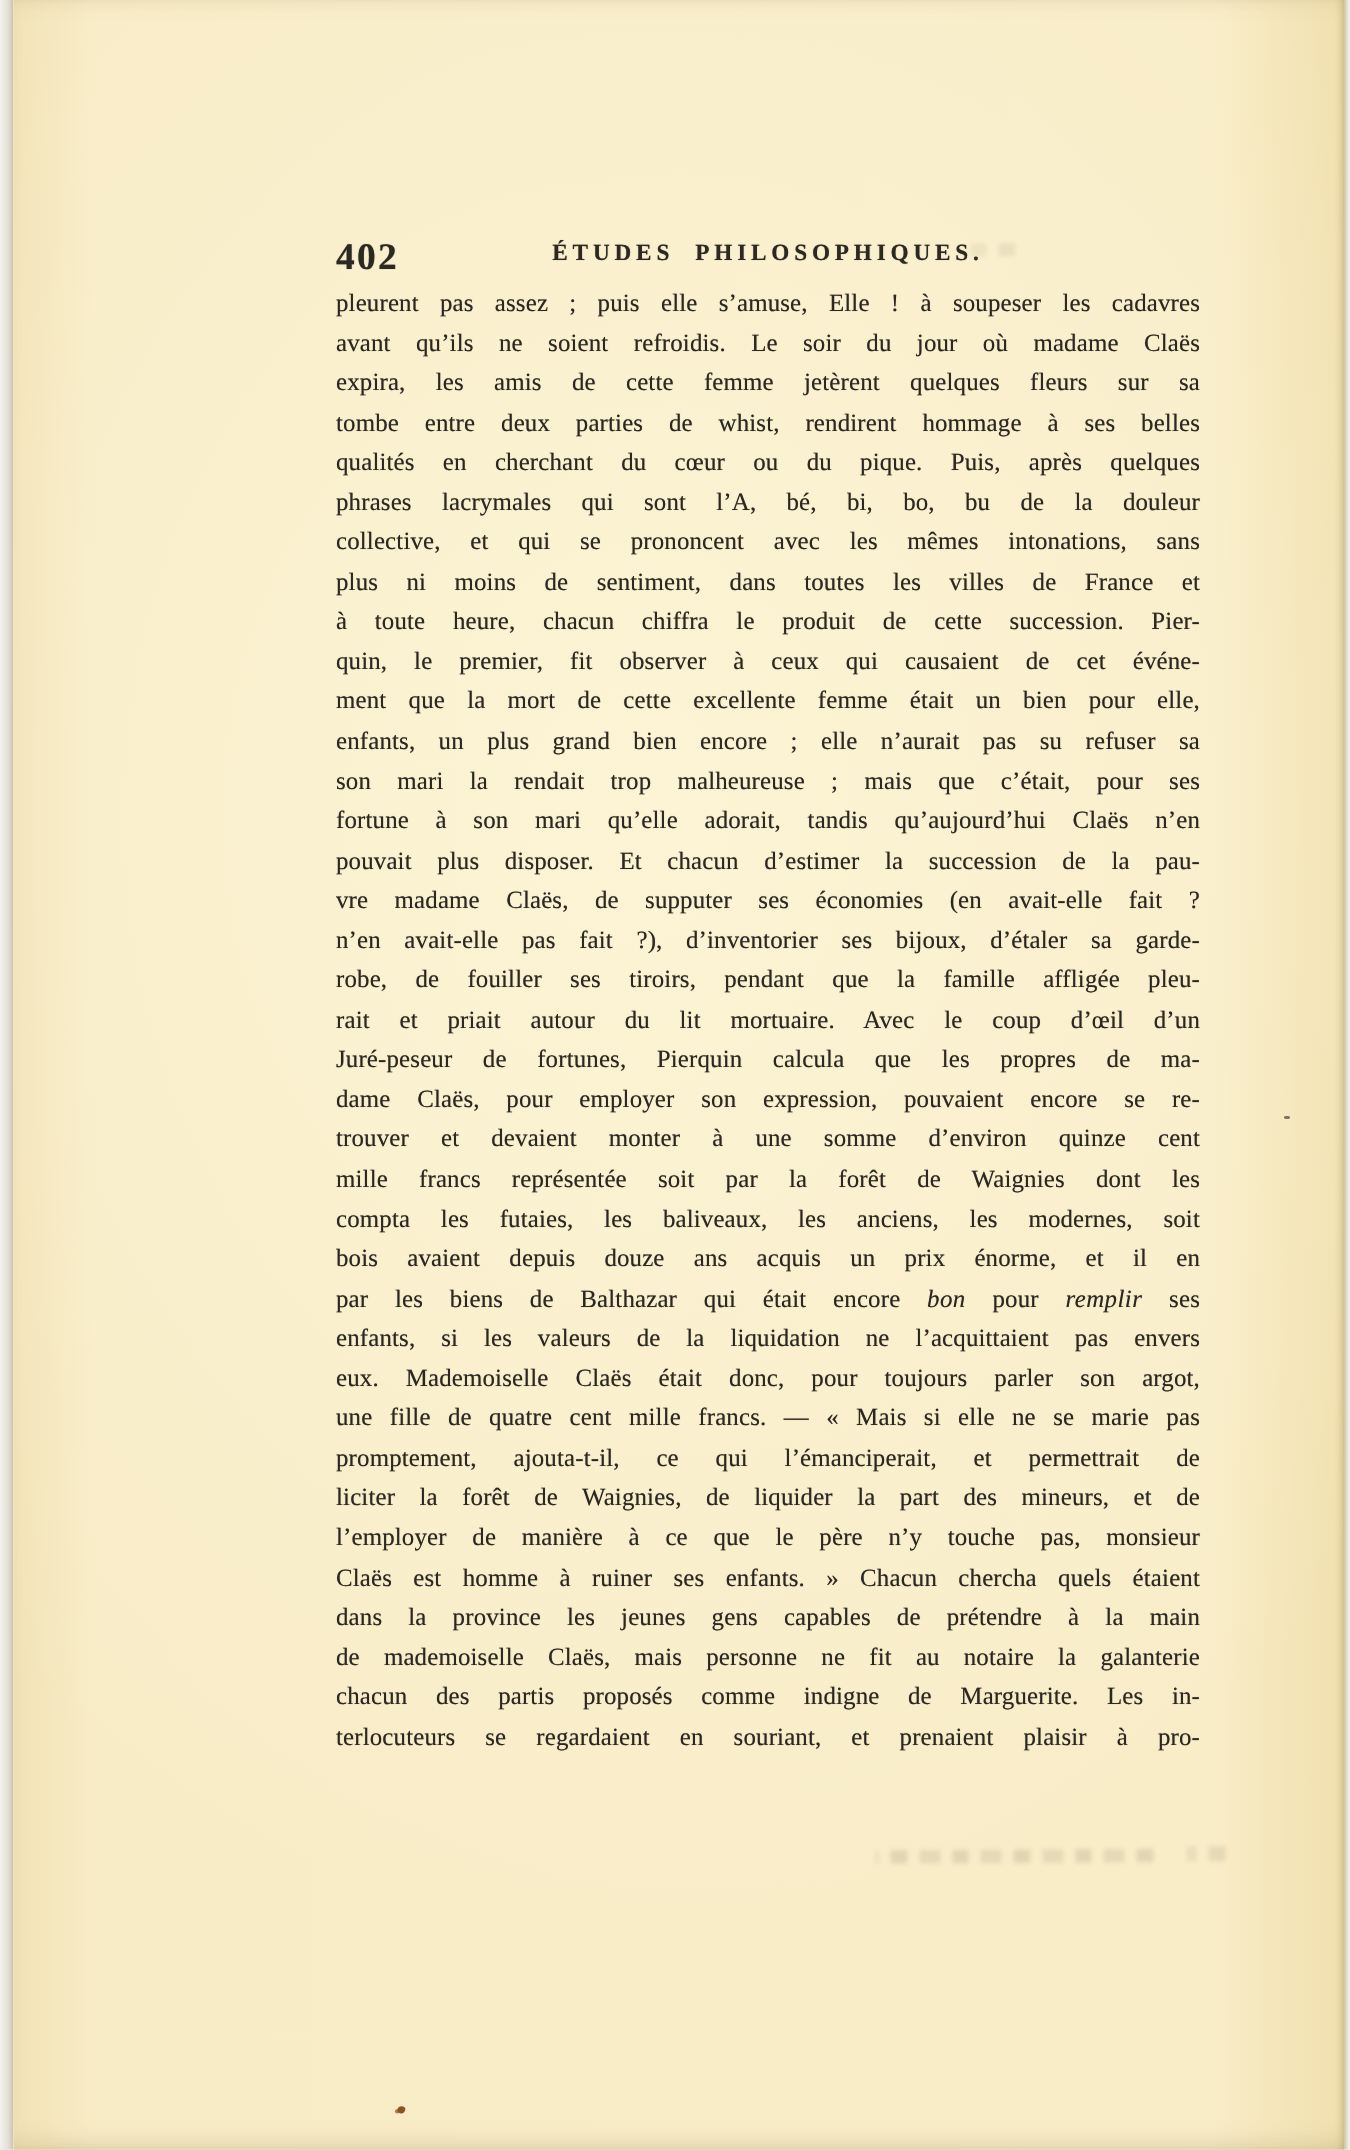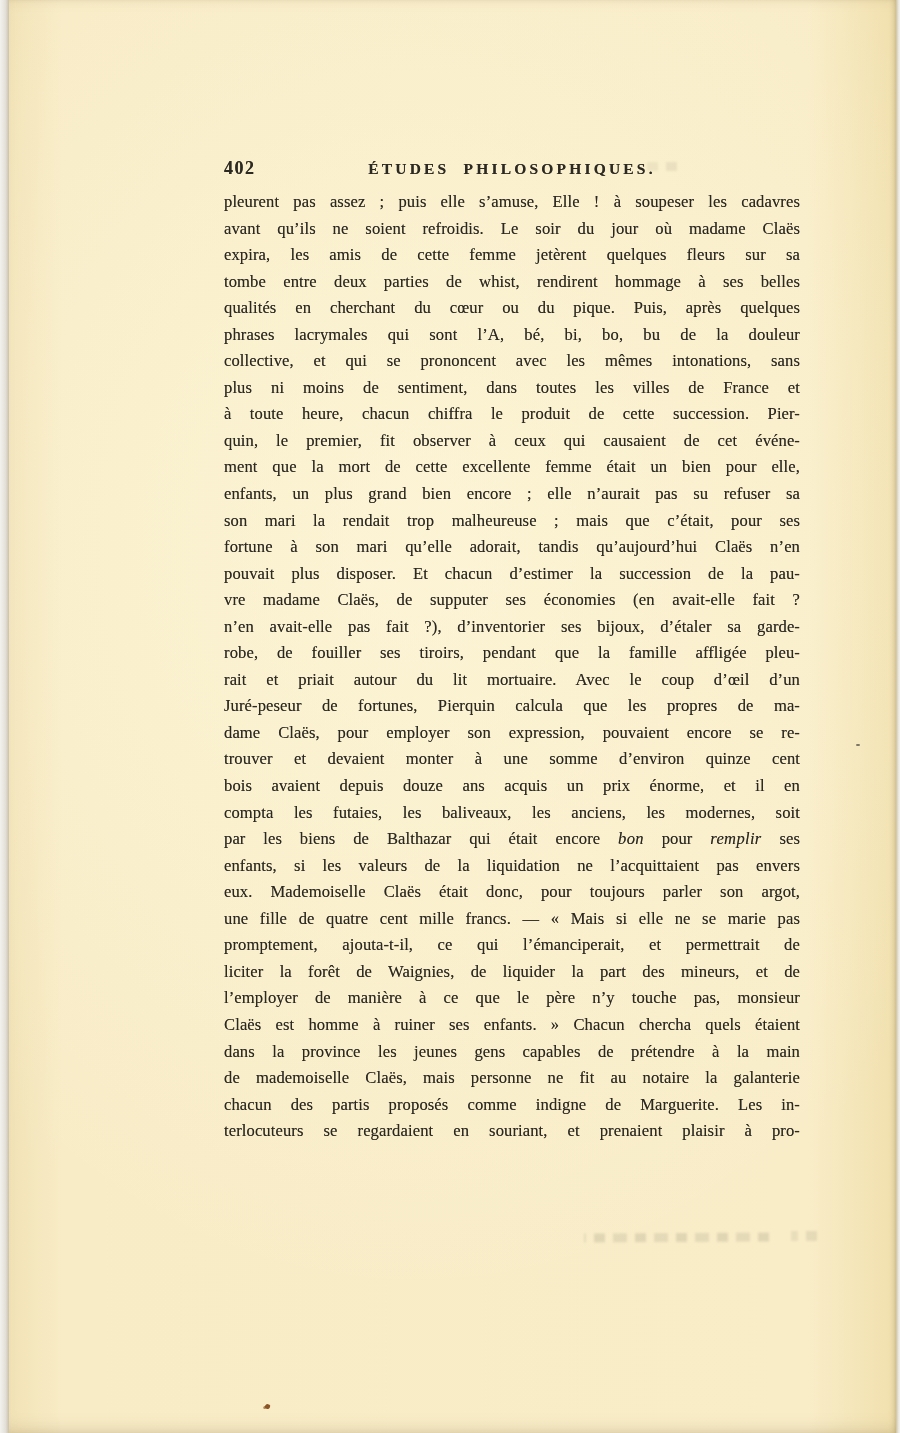--- a/index.html
+++ b/index.html
@@ -29,21 +29,21 @@
     box-shadow: inset 0 -14px 18px -14px rgba(140,120,80,0.35),
                 inset 0 10px 14px -12px rgba(160,140,95,0.25),
                 inset -4px 0 6px -4px rgba(120,100,60,0.45);
   }
   
   .running-head {
     position: absolute; left: 215px; top: 156px; width: 576px; height: 26px;
   }
   .page-number {
     position: absolute; left: 0; top: 2px;
-    font-size: 18px; font-weight: 600; letter-spacing: 1.5px;
+    font-size: 25px; font-weight: 600; letter-spacing: 1.5px;
     color: #2c2922;
     text-shadow: 0 0 0.6px rgba(44,41,34,0.6);
   }
   .running-title {
     position: absolute; left: 0; top: 4px; width: 100%;
     text-align: center;
     font-size: 15.5px; font-weight: 700;
     letter-spacing: 3.2px; word-spacing: 7px;
     color: #2c2922;
     text-shadow: 0 0 0.6px rgba(44,41,34,0.6);
@@ -112,22 +112,23 @@
       <div class="line">son mari la rendait trop malheureuse ; mais que c’était, pour ses</div>
       <div class="line">fortune à son mari qu’elle adorait, tandis qu’aujourd’hui Claës n’en</div>
       <div class="line">pouvait plus disposer. Et chacun d’estimer la succession de la pau-</div>
       <div class="line">vre madame Claës, de supputer ses économies (en avait-elle fait ?</div>
       <div class="line">n’en avait-elle pas fait ?), d’inventorier ses bijoux, d’étaler sa garde-</div>
       <div class="line">robe, de fouiller ses tiroirs, pendant que la famille affligée pleu-</div>
       <div class="line">rait et priait autour du lit mortuaire. Avec le coup d’œil d’un</div>
       <div class="line">Juré-peseur de fortunes, Pierquin calcula que les propres de ma-</div>
       <div class="line">dame Claës, pour employer son expression, pouvaient encore se re-</div>
       <div class="line">trouver et devaient monter à une somme d’environ quinze cent</div>
+      <div class="line">mille francs représentée soit par la forêt de Waignies dont les</div>
+      <div class="line">compta les futaies, les baliveaux, les anciens, les modernes, soit</div>
       <div class="line">bois avaient depuis douze ans acquis un prix énorme, et il en</div>
-      <div class="line">compta les futaies, les baliveaux, les anciens, les modernes, soit</div>
       <div class="line"><span>par les biens de Balthazar qui était encore </span><em>bon</em><span> pour </span><em>remplir</em><span> ses</span></div>
       <div class="line">enfants, si les valeurs de la liquidation ne l’acquittaient pas envers</div>
       <div class="line">eux. Mademoiselle Claës était donc, pour toujours parler son argot,</div>
       <div class="line">une fille de quatre cent mille francs. — « Mais si elle ne se marie pas</div>
       <div class="line">promptement, ajouta-t-il, ce qui l’émanciperait, et permettrait de</div>
       <div class="line">liciter la forêt de Waignies, de liquider la part des mineurs, et de</div>
       <div class="line">l’employer de manière à ce que le père n’y touche pas, monsieur</div>
       <div class="line">Claës est homme à ruiner ses enfants. » Chacun chercha quels étaient</div>
       <div class="line">dans la province les jeunes gens capables de prétendre à la main</div>
       <div class="line">de mademoiselle Claës, mais personne ne fit au notaire la galanterie</div>

